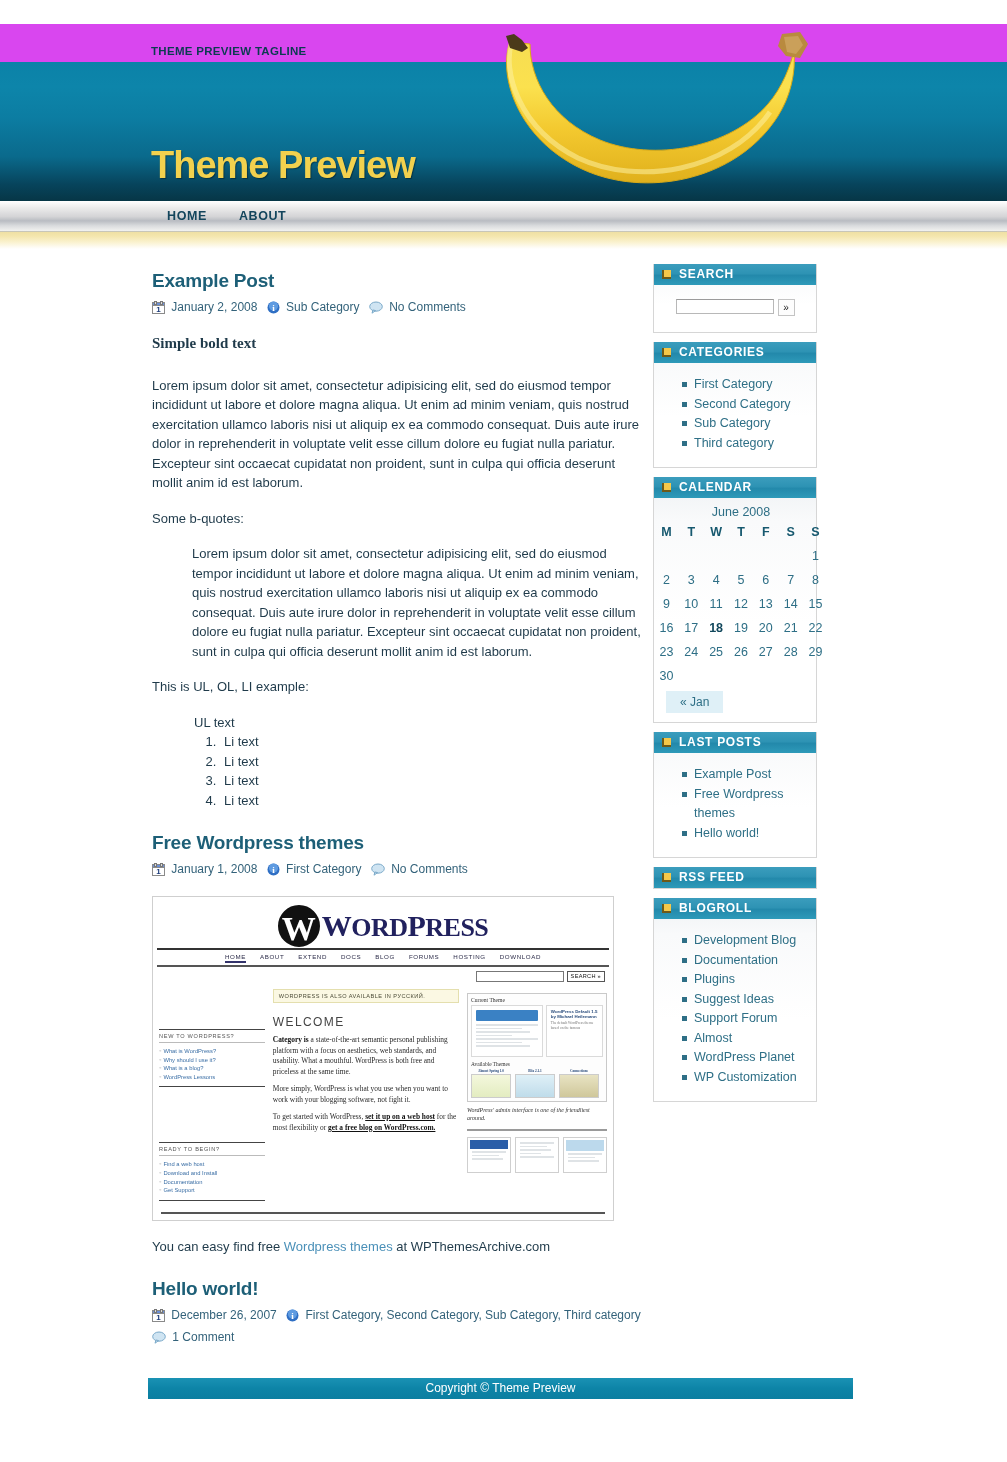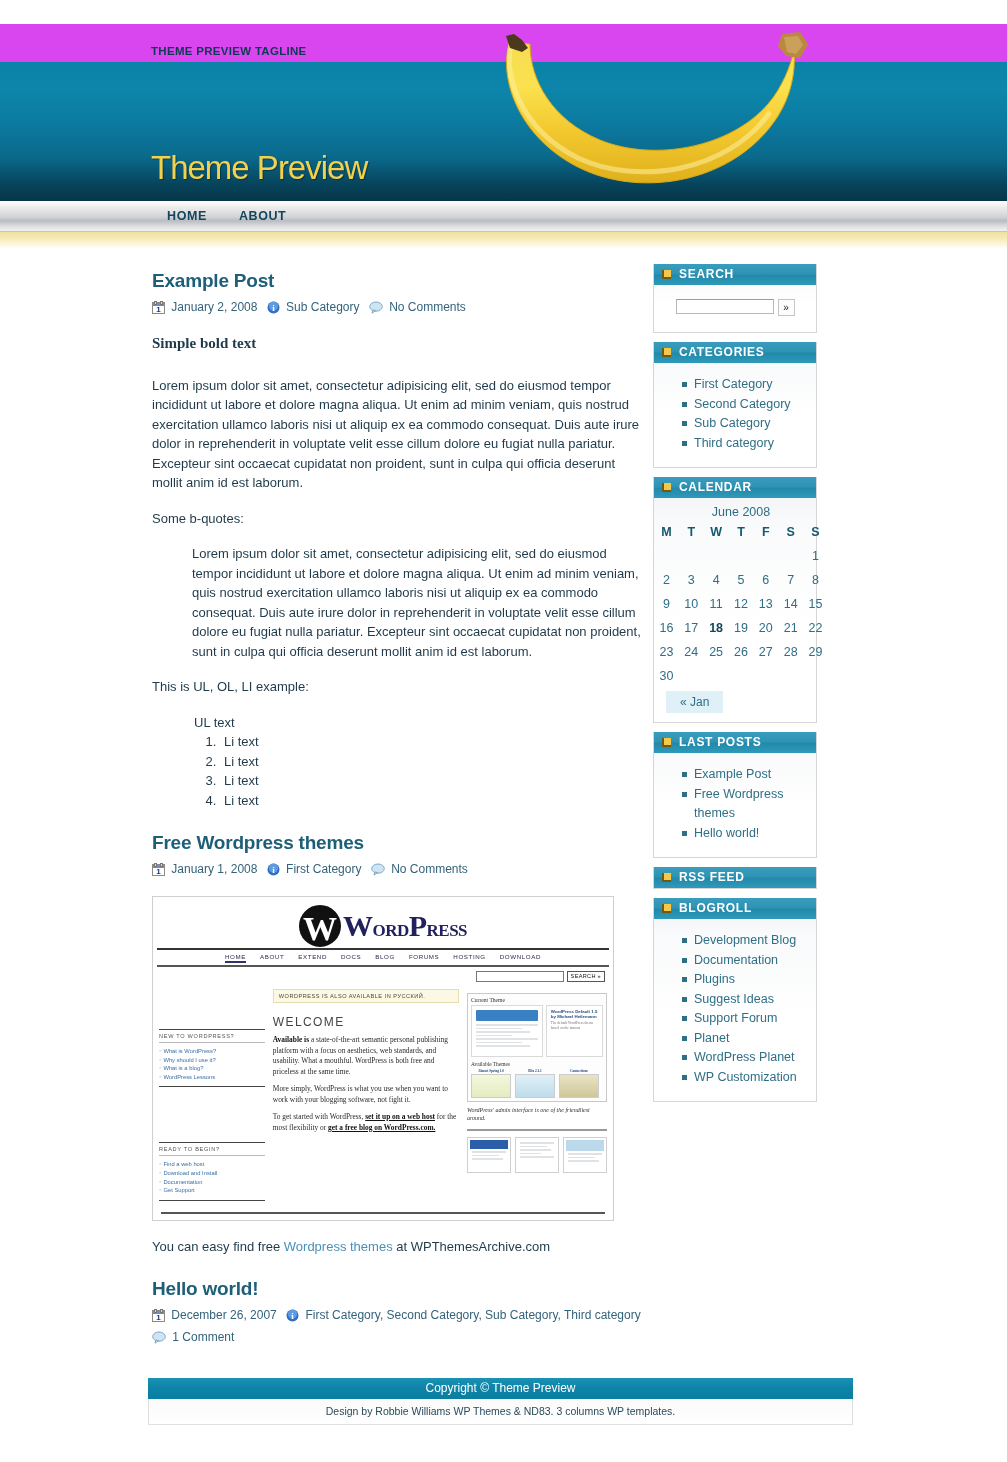--- a/index.html
+++ b/index.html
@@ -38,22 +38,22 @@
     height: 139px;
     background: linear-gradient(to bottom,
        #0b82a8 0%, #0d85aa 18%, #0c7da2 40%,
        #0a6a8c 68%, #07445c 88%, #063646 100%);
     overflow: visible;
   }
   .blogtitle {
     position: absolute;
     left: 151px;
     bottom: 14px;
-    font-size: 33px;
-    font-weight: normal;
+    font-size: 38px;
+    font-weight: bold;
     color: #f2d14e;
     letter-spacing: -1px;
     text-shadow: 1px 1px 1px rgba(0,0,0,.35);
     font-family: "Liberation Sans", sans-serif;
   }
   
   .banana-wrap {
     position: absolute;
     left: 478px;
     top: -32px;
@@ -164,21 +164,21 @@
     background:#111; color:#fff; font-family:"Liberation Serif",serif;
     font-size: 34px; line-height: 42px; text-align:center; font-weight:bold;
     border: 3px solid #111;
     box-sizing: border-box;
   }
   .wp-word {
     font-family: "Liberation Serif", serif;
     font-size: 30px; letter-spacing: -.5px; color:#21215e; font-weight:bold;
     margin-left: 2px;
   }
-  .wp-word small { font-size: 17px; }
+  .wp-word small { font-size: 26px; }
   .wporg-rule { height:2px; background:#333; margin: 1px 4px 0 4px; }
   .wporg-nav {
     display:flex; justify-content:center; gap:14px;
     font-family:"Liberation Sans",sans-serif;
     font-size: 6.2px; letter-spacing:.6px; color:#2b2b48;
     padding: 3px 0 2px 0;
   }
   .wporg-nav span.act { border-bottom: 2px solid #33336b; padding-bottom:1px;}
   .wporg-rule2 { height:2px; background:#555; margin: 0 4px; }
   .wporg-search { display:flex; justify-content:flex-end; padding: 4px 8px 3px 0; gap:3px;}
@@ -495,21 +495,21 @@
                 <div>Download and Install</div>
                 <div>Documentation</div>
                 <div>Get Support</div>
               </div>
               <div class="sec-end"></div>
             </div>
 
             <div class="wporg-mid">
               <div class="ru-bar">WORDPRESS IS ALSO AVAILABLE IN РУССКИЙ.</div>
               <div class="wel">WELCOME</div>
-              <p><b>Available is</b><span> a state-of-the-art semantic personal publishing platform with a focus on aesthetics, web standards, and usability. What a mouthful. WordPress is both free and priceless at the same time.</span></p>
+              <p><b>Category is</b><span> a state-of-the-art semantic personal publishing platform with a focus on aesthetics, web standards, and usability. What a mouthful. WordPress is both free and priceless at the same time.</span></p>
               <p>More simply, WordPress is what you use when you want to work with your blogging software, not fight it.</p>
               <p><span>To get started with WordPress, </span><a href="#">set it up on a web host</a><span> for the most flexibility or </span><a href="#">get a free blog on WordPress.com.</a></p>
             </div>
 
             <div class="wporg-right">
               <div class="shotbox">
                 <div class="shot-title">Current Theme</div>
                 <div class="shot-rowa">
                   <div class="shot-panel p1">
                     <div class="bluebar"></div>
@@ -737,28 +737,27 @@
             <span class="wicon"></span>
             <span>BLOGROLL</span>
           </h3>
       <div class="wbody">
         <ul>
           <li><a href="#">Development Blog</a></li>
           <li><a href="#">Documentation</a></li>
           <li><a href="#">Plugins</a></li>
           <li><a href="#">Suggest Ideas</a></li>
           <li><a href="#">Support Forum</a></li>
-          <li><a href="#">Planet</a></li>
+          <li><a href="#">Almost</a></li>
           <li><a href="#">WordPress Planet</a></li>
           <li><a href="#">WP Customization</a></li>
         </ul>
       </div>
     </div>
 
   </div>
 </div>
 </div>
 
 <div class="footer">
   <div class="fbar">Copyright © Theme Preview</div>
-  <div class="fsub">Design by Robbie Williams WP Themes &amp; ND83. 3 columns WP templates.</div>
 </div>
 <div class="pagebottom"></div>
 
 </body></html>

